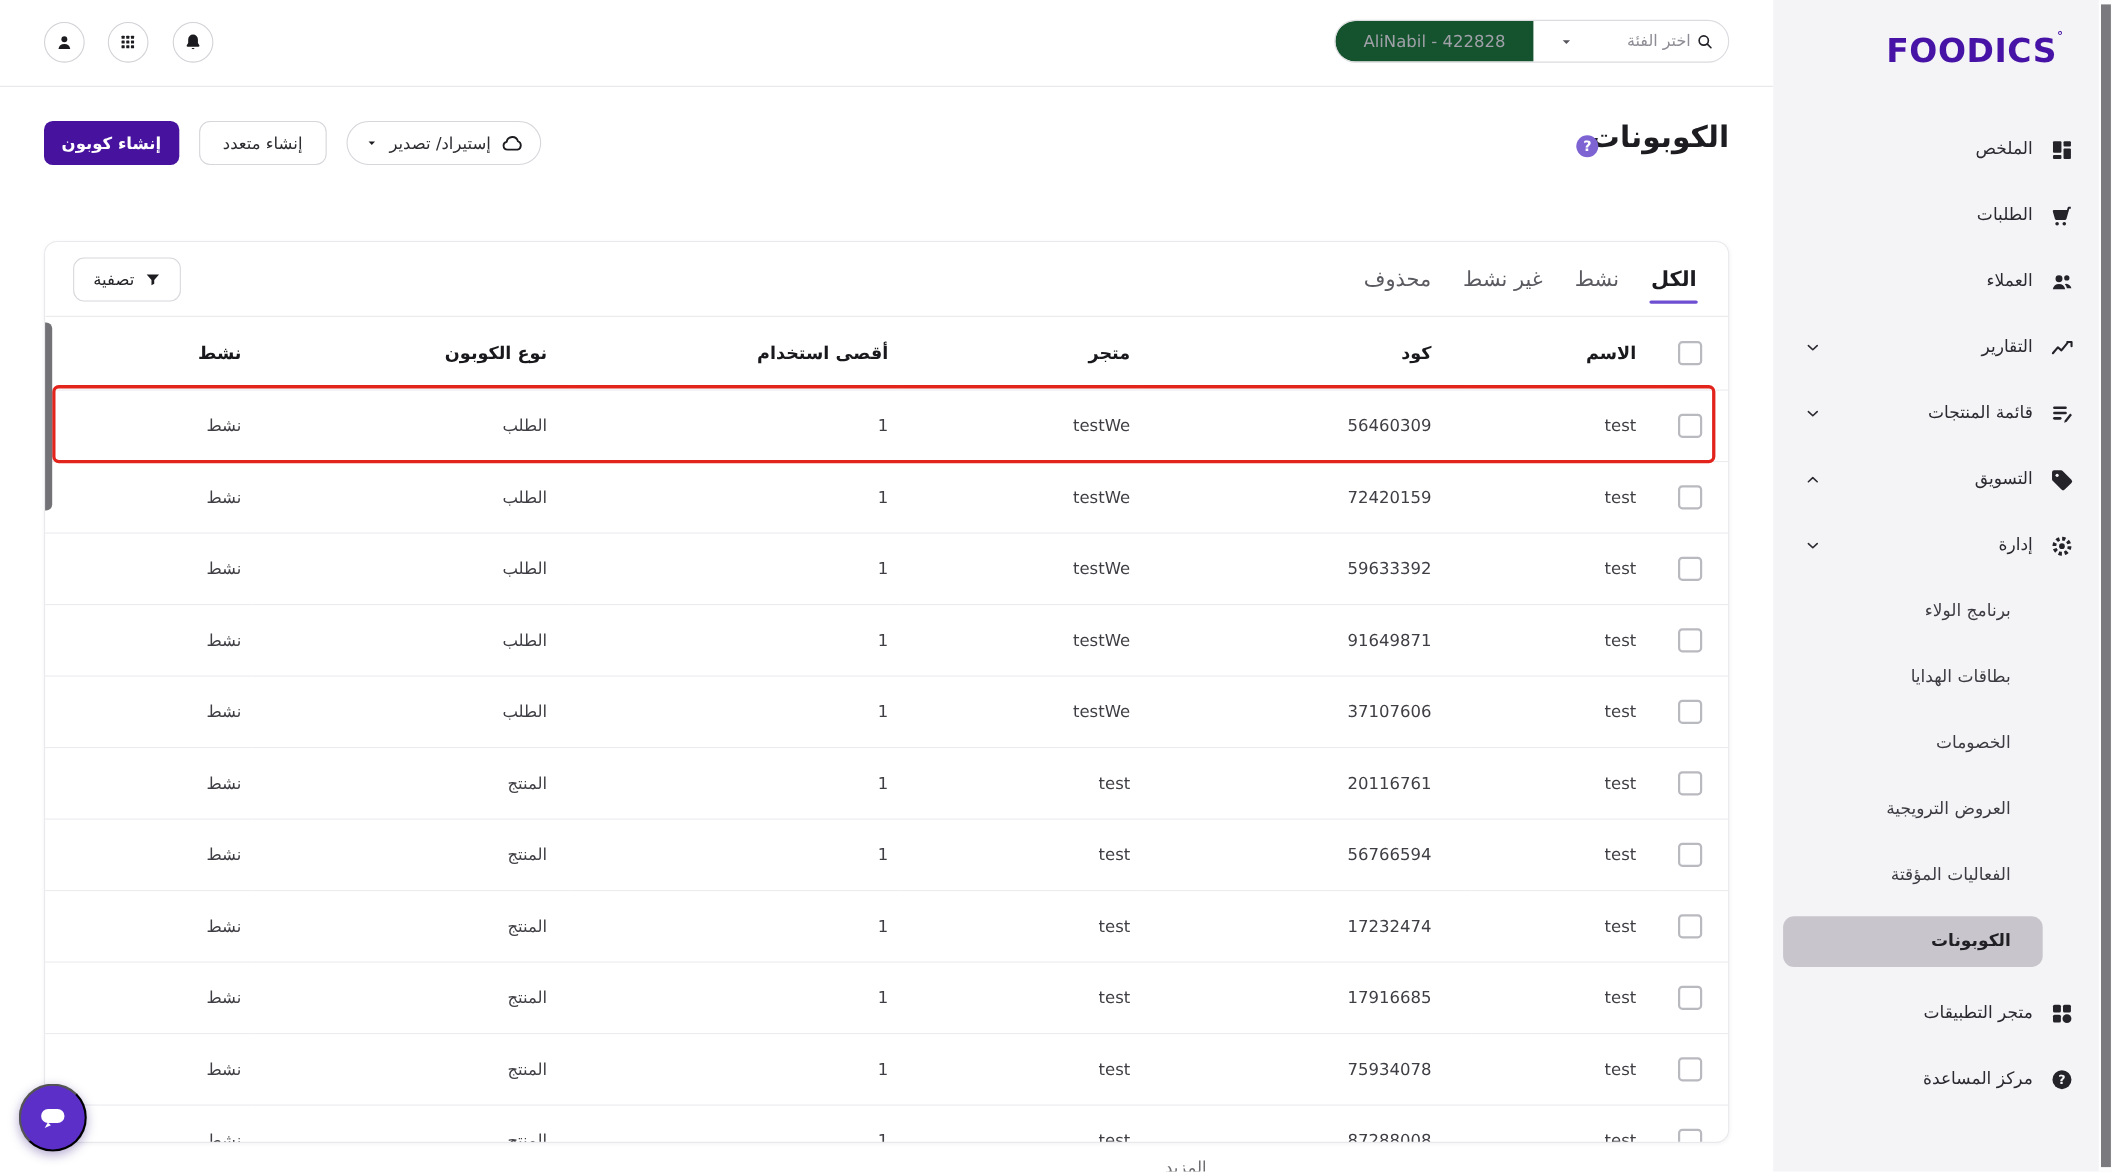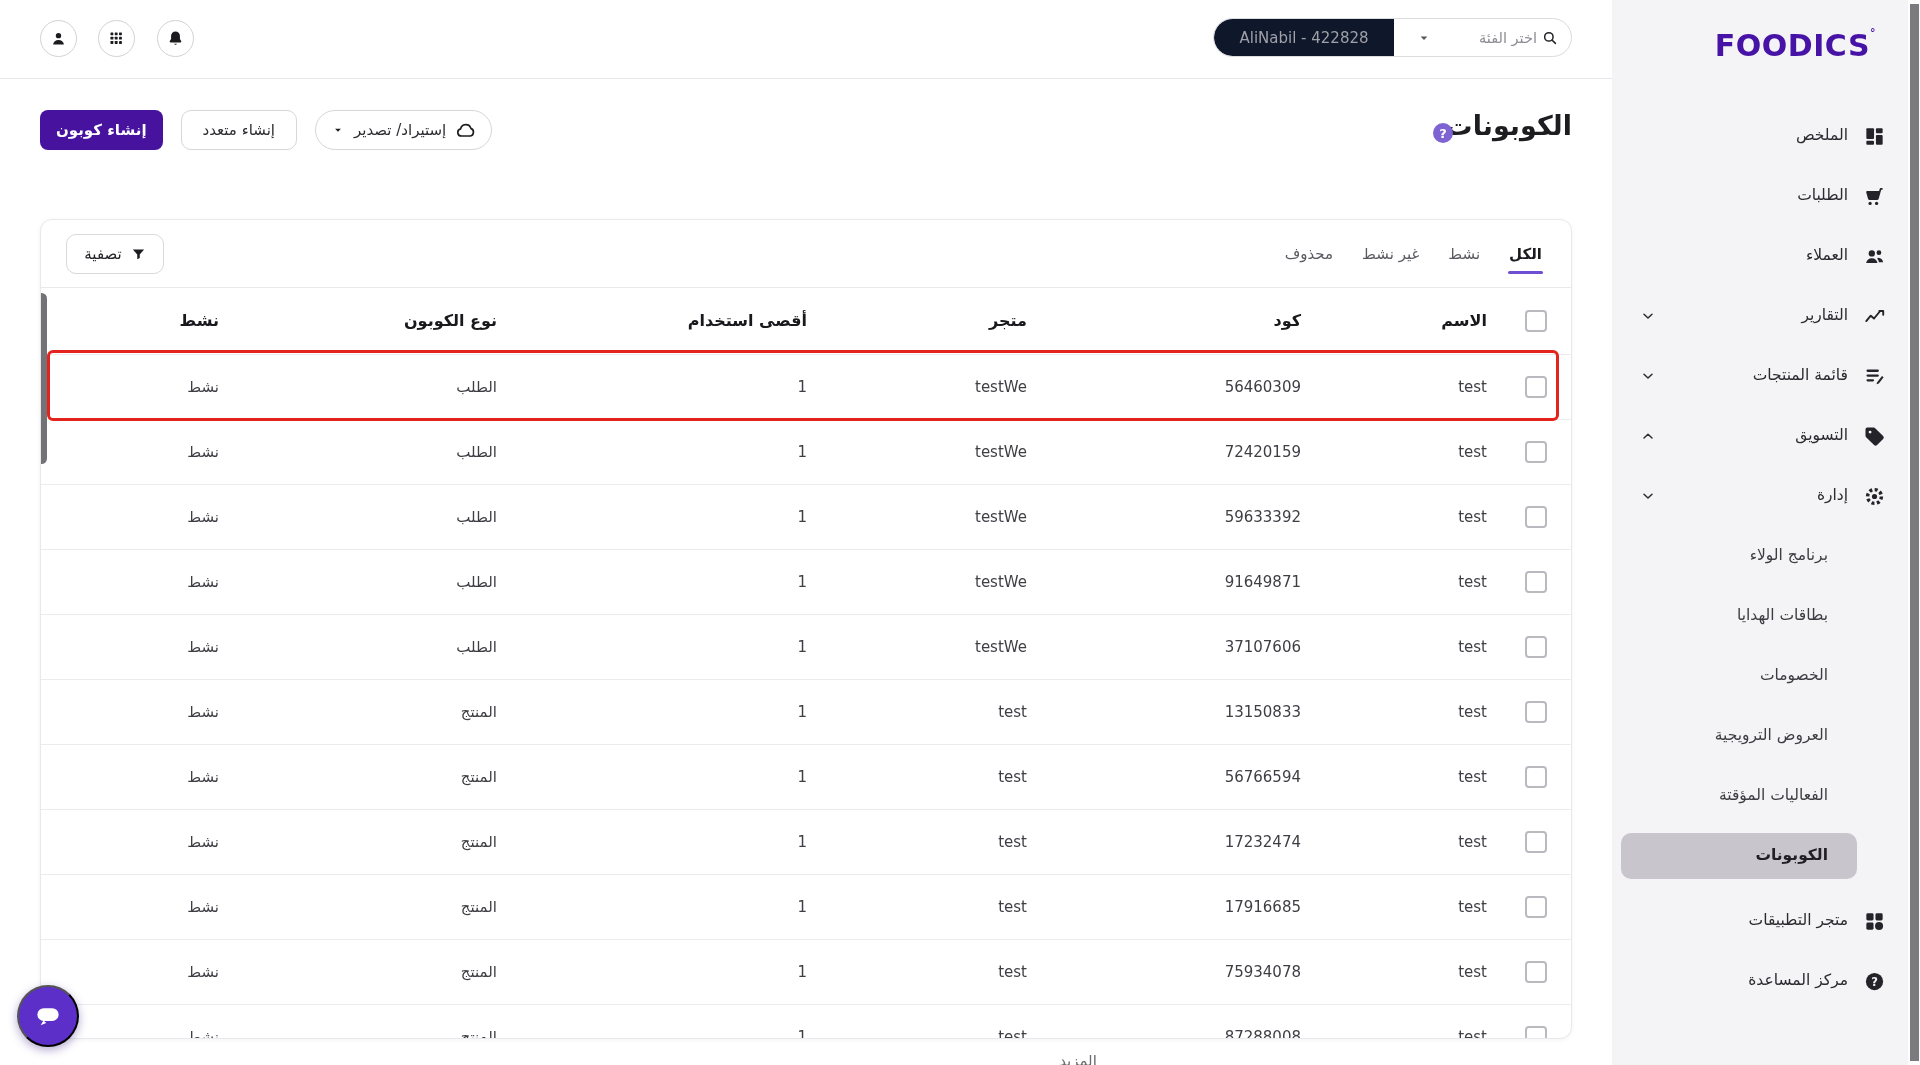--- a/index.html
+++ b/index.html
@@ -15,21 +15,21 @@
   .circle-btn .ic { width:19px; height:19px; display:block; }
   .search-combo { position:absolute; top:18px; left:1213px; width:359px; height:39px;
     border:1px solid #dbdbe0; border-radius:20px; background:#fff; display:flex; align-items:stretch; overflow:hidden; }
   .combo-search { flex:1; display:flex; align-items:center; gap:4px; padding:0 12px 0 4px; }
   .combo-search .ic { width:18px; height:18px; color:#232329; flex:0 0 auto; }
   .combo-search input { border:none; outline:none; width:100%; font-size:14.5px; color:#3c3c42;
     font-family:inherit; background:transparent; }
   .combo-search input::placeholder { color:#8d8d95; }
   .combo-caret { width:60px; display:flex; align-items:center; justify-content:center; color:#55555c; cursor:pointer; }
   .combo-caret .ic { width:16px; height:16px; }
-  .combo-account { width:180px; background:#0f172a; color:#9fa0a8; font-size:15px;
+  .combo-account { width:180px; background:#14532d; color:#9fa0a8; font-size:15px;
     display:flex; align-items:center; justify-content:center; border-radius:18px 0 0 18px; cursor:pointer; }
 
   
   .page-title { position:absolute; top:110px; right:348px; font-size:27px; font-weight:700; color:#1d1d21; }
   .help-badge { position:absolute; top:123px; right:467px; width:20px; height:20px; border-radius:50%;
     background:#7e63d3; color:#fff; font-size:13px; font-weight:700; display:flex; align-items:center;
     justify-content:center; cursor:pointer; }
   .actions { position:absolute; top:110px; left:40px; display:flex; gap:18px; direction:ltr; }
   .btn { height:40px; display:flex; align-items:center; justify-content:center; font-size:15px;
     font-family:inherit; cursor:pointer; background:#fff; border:1px solid #d6d6db; color:#2c2c31; }
@@ -37,21 +37,21 @@
   .btn-multi { border-radius:10px; padding:0 21px; }
   .btn-import { border-radius:20px; padding:0 15px; gap:9px; }
   .btn-import .ic-cloud { width:21px; height:21px; color:#1d1d21; }
   .btn-import .ic-caret { width:14px; height:14px; color:#1d1d21; }
 
   
   .card { position:absolute; top:219px; left:40px; width:1532px; height:820px; background:#fff;
     border:1px solid #e9e9ed; border-radius:12px; box-shadow:0 1px 4px rgba(25,25,50,.05); overflow:hidden; }
   .card-toolbar { position:relative; height:68px; border-bottom:1px solid #e9e9ec; }
   .tabs { position:absolute; top:0; right:28px; height:68px; display:flex; align-items:center; gap:27px; }
-  .tab { position:relative; font-size:15px; color:#5a5a61; cursor:pointer; padding:4px 1px; }
+  .tab { position:relative; font-size:19px; color:#5a5a61; cursor:pointer; padding:4px 1px; }
   .tab.active { color:#1c1c20; font-weight:700; }
   .tab.active::after { content:""; position:absolute; right:0; left:0; bottom:-7px; height:3px;
     border-radius:2px; background:#6e4fd1; }
   .filter-btn { position:absolute; top:14px; left:25px; width:98px; height:40px; border:1px solid #d8d8dd;
     border-radius:10px; background:#fff; display:flex; align-items:center; justify-content:center; gap:9px;
     font-size:15px; color:#232328; cursor:pointer; }
   .filter-btn .ic { width:15px; height:15px; color:#1d1d21; }
 
   table { width:100%; table-layout:fixed; border-collapse:collapse; direction:rtl; }
   col.c-cb{width:64px} col.c-name{width:170px} col.c-code{width:300px} col.c-disc{width:220px}
@@ -262,21 +262,21 @@
     <td>test</td>
     <td>37107606</td>
     <td>testWe</td>
     <td>1</td>
     <td>الطلب</td>
     <td>نشط</td>
   </tr>
         <tr>
     <td><span class="checkbox"></span></td>
     <td>test</td>
-    <td>13150833</td>
+    <td>20116761</td>
     <td>test</td>
     <td>1</td>
     <td>المنتج</td>
     <td>نشط</td>
   </tr>
         <tr>
     <td><span class="checkbox"></span></td>
     <td>test</td>
     <td>56766594</td>
     <td>test</td>

